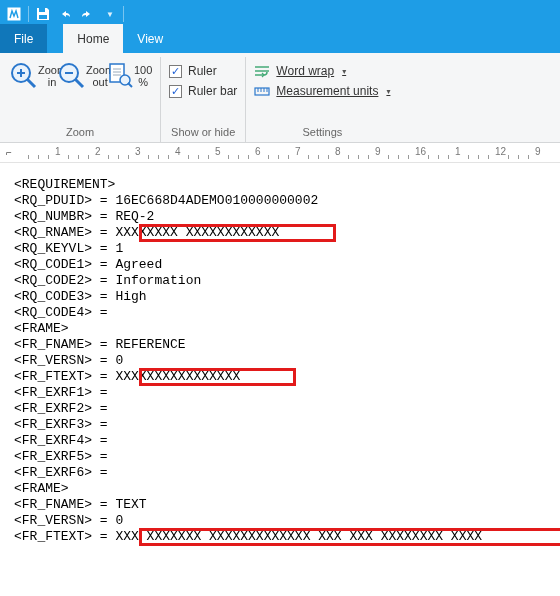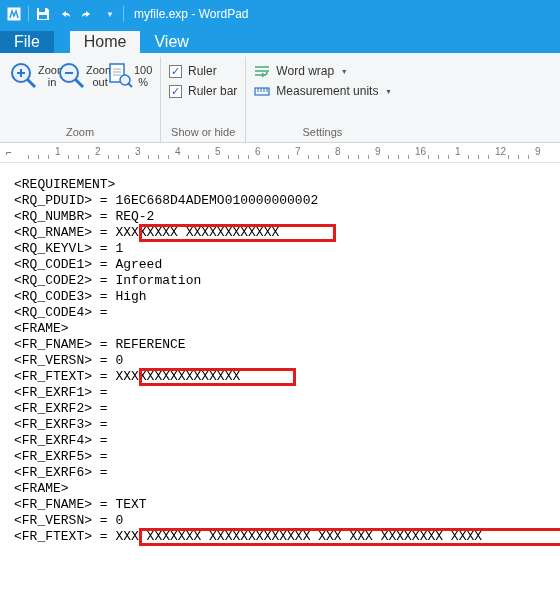--- a/index.html
+++ b/index.html
@@ -30,25 +30,25 @@
   .qat-sep { width:1px; height:16px; background: rgba(255,255,255,0.4); margin:0 2px; }
   .qat-dd { font-size: 8px; padding-left:2px; opacity:.85; }
   .title-text { margin-left: 8px; font-size: 12px; }
   .tabbar {
     height: 25px;
     background: #1e9de6;
     display: flex;
     align-items: flex-end;
   }
   .tab {
-    height: 22px;
+    height: 29px;
     padding: 0 14px;
     display: flex;
     align-items: center;
-    font-size: 16px;
+    font-size: 12px;
     cursor: pointer;
   }
   .tab.file { background:#1077ba; color:#fff; }
   .tab.active { background:#f5f6f7; color:#333;margin-left:16px; }
   .tab.inactive { color:#fff; }
   .ribbon {
     height: 90px;
     background:#f5f6f7;
     border-bottom:1px solid #d4d6d8;
     display:flex;
@@ -135,21 +135,20 @@
         </svg>
     </div>
     <div class="qat-item">
       <svg width="14" height="14">
           <path d="M10 7 L6 4 V6 Q2 6 2 10 Q3 8 6 8 V10 Z" fill="#fff"></path>
         </svg>
     </div>
     <div class="qat-item qat-dd">▼</div>
     <div class="qat-sep"></div>
   </div>
-  <div class="title-text">myfile.exp - WordPad</div>
 </div>
 
 <div class="tabbar">
   <div class="tab file">File</div>
   <div class="tab active">Home</div>
   <div class="tab inactive">View</div>
 </div>
 
 <div class="ribbon">
   <div class="group">
@@ -203,21 +202,21 @@
       </div>
       <div class="chk-row">
         <div class="box">✓</div>
         <span>Ruler bar</span>
       </div>
     </div>
     <div class="group-label">Show or hide</div>
   </div>
 
   <div class="group noline">
-    <div class="group-body" style="flex-direction:column; padding-top:4px;">
+    <div class="group-body" style="flex-direction:column; padding-top:4px;text-decoration:underline;">
       <div class="set-row">
         <span>
           <svg width="16" height="14">
               <line x1="1" y1="3" x2="15" y2="3" stroke="#4a7" stroke-width="1.5"></line>
               <line x1="1" y1="7" x2="15" y2="7" stroke="#4a7" stroke-width="1.5"></line>
               <path d="M1 11 H10 Q13 11 13 8" stroke="#4a7" fill="none" stroke-width="1.5"></path>
               <path d="M8 9 L10 11 L8 13" stroke="#4a7" fill="none" stroke-width="1.2"></path>
             </svg>
         </span>
         <span>Word wrap</span>

